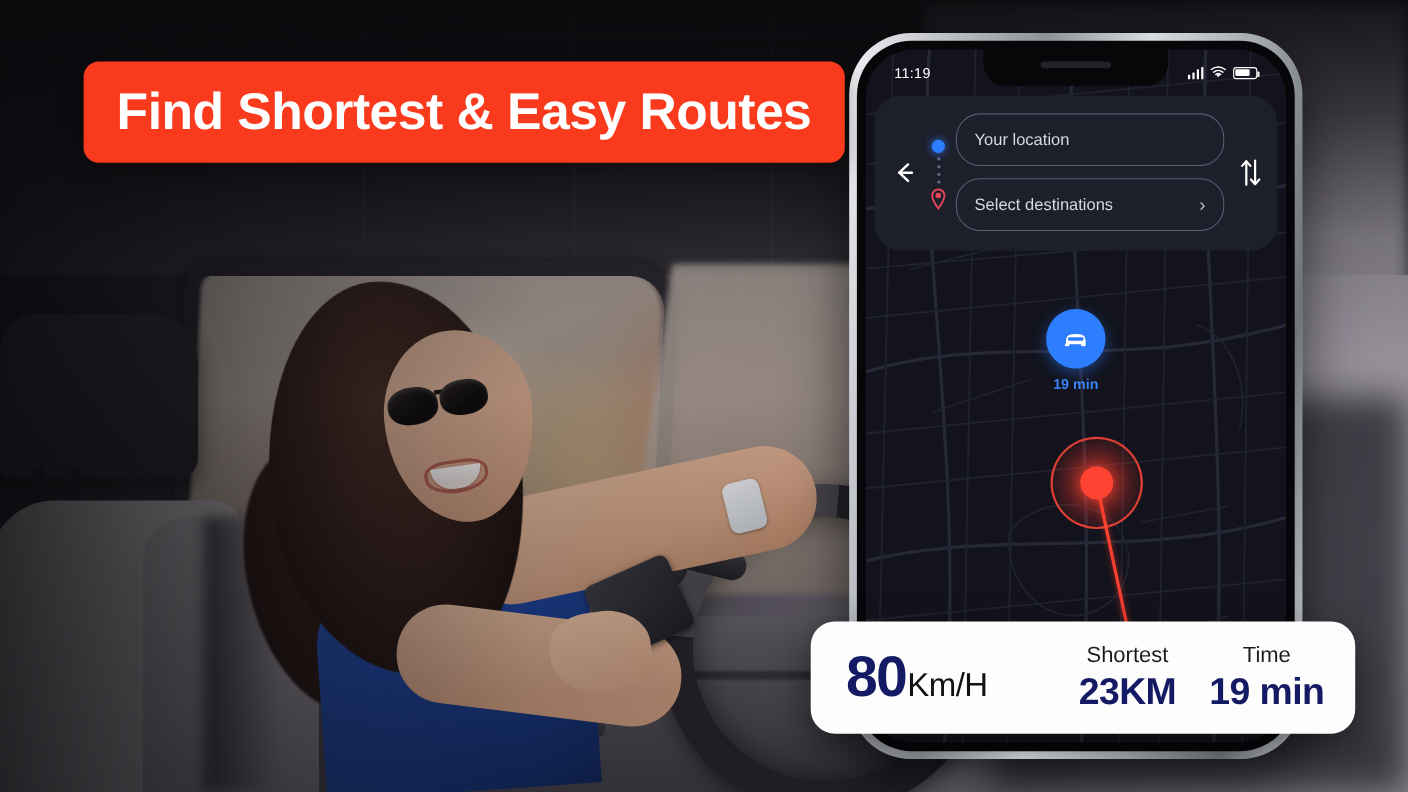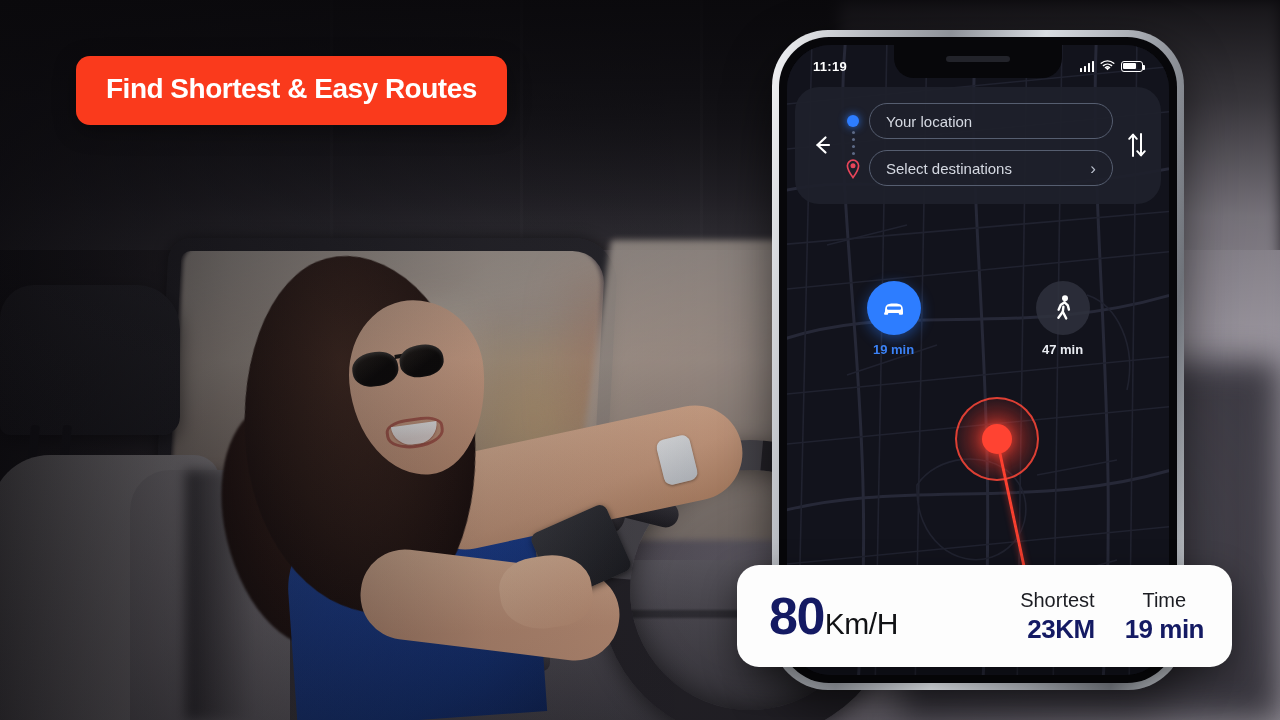--- a/index.html
+++ b/index.html
@@ -234,21 +234,21 @@
   }
   .badge{
     margin-top:20px;
     background:#FA3A1C;
     border-radius:14px;
     padding:17px 30px 20px 30px;
     display:inline-block;
     box-shadow:0 6px 22px rgba(0,0,0,.35);
   }
   .badge-text{
-    font-size:28px; font-weight:bold; color:#fff; letter-spacing:-.5px;
+    font-size:47px; font-weight:bold; color:#fff; letter-spacing:-.5px;
     white-space:nowrap;
   }
 
   
   .phone{
     position:absolute; left:772px; top:30px; width:412px; height:660px; z-index:15;
   }
   .phone-frame{
     position:absolute; inset:0; border-radius:56px;
     background:linear-gradient(100deg,#f2f3f5 0%, #b9bcc2 18%, #8e9299 34%, #d9dde2 52%, #a6aab1 70%, #6f737a 86%, #cfd3d8 100%);
@@ -275,21 +275,21 @@
   
   .map{ position:absolute; inset:0; background:#12131c; }
   .map svg{ position:absolute; inset:0; width:100%; height:100%; }
 
   
   .statusbar{
     position:absolute; left:0; right:0; top:0; height:36px; z-index:7;
     display:flex; align-items:center; justify-content:space-between;
     padding:6px 26px 0 26px; color:#fff;
   }
-  .clock{ font-size:13px; font-weight:bold; letter-spacing:.3px; }
+  .clock{ font-size:13px; font-weight:normal; letter-spacing:.3px; }
   .status-icons{ display:flex; align-items:center; gap:6px; }
   .bars{ display:flex; align-items:flex-end; gap:1.5px; height:11px; }
   .bars i{ display:block; width:2.5px; background:#fff; border-radius:.5px; }
   .bars i:nth-child(1){height:4px;} .bars i:nth-child(2){height:6px;}
   .bars i:nth-child(3){height:8.5px;} .bars i:nth-child(4){height:11px;}
   .batt{
     width:22px; height:11px; border:1.4px solid #fff; border-radius:3px;
     position:relative; padding:1.4px;
   }
   .batt::after{ content:""; position:absolute; right:-3.4px; top:3px; width:2px; height:5px; background:#fff; border-radius:0 1px 1px 0;}
@@ -310,21 +310,21 @@
   }
   .dot-blue{
     width:12px; height:12px; border-radius:50%; background:#2d7dff;
     box-shadow:0 0 8px rgba(45,125,255,.9);
   }
   .rail-dots{ display:flex; flex-direction:column; gap:4px; align-items:center; }
   .rail-dots i{ width:3px; height:3px; border-radius:50%; background:#5d6a86; display:block; }
   .pin-red{ width:16px; height:20px; }
   .fields{ flex:1; display:flex; flex-direction:column; gap:11px; }
   .field{
-    height:36px; border:1.2px solid #565e70; border-radius:22px;
+    height:48px; border:1.2px solid #565e70; border-radius:22px;
     display:flex; align-items:center; padding:0 16px;
     color:#d5d9e2; font-size:15px; background:transparent;
   }
   .field span.ftext{ flex:1; }
   .chev{ color:#b9bfcc; font-size:17px; line-height:1; }
   .swap{
     width:24px; flex:0 0 24px; display:flex; justify-content:center; align-items:center;
     margin-left:4px;
   }
 
@@ -372,21 +372,21 @@
     display:flex; align-items:center;
     box-shadow:0 12px 34px rgba(0,0,0,.45);
     padding:0 28px 0 32px;
   }
   .speed{ display:flex; align-items:baseline; }
   .speed-num{ font-size:52px; font-weight:bold; color:#141a63; letter-spacing:-1.5px; }
   .speed-unit{ font-size:30px; font-weight:normal; color:#111215; letter-spacing:-.5px; margin-left:1px;}
   .stat-group{ display:flex; gap:30px; margin-left:auto; }
   .stat{ text-align:center; }
   .stat-label{ font-size:20px; color:#1b1c22; font-weight:normal; line-height:1.2; }
-  .stat-value{ font-size:26px; color:#141a63; font-weight:bold; letter-spacing:-.5px; margin-top:2px;text-align:right; }
+  .stat-value{ font-size:34px; color:#141a63; font-weight:bold; letter-spacing:-.5px; margin-top:2px; }
 </style>
 </head>
 <body>
 
 <div id="stage">
 
   <div class="photo">
     <div class="bg-base"></div>
     <div class="roof"></div>
     <div class="roof-seam" style="left:330px"></div>
@@ -554,32 +554,20 @@
             <svg width="28" height="28" viewBox="0 0 28 28">
               <path d="M5 17.5c0-3.2.6-5 1.4-5.9C7.6 10.2 9.8 9.6 14 9.6s6.4.6 7.6 2c.8.9 1.4 2.7 1.4 5.9v2.2a1 1 0 01-1 1h-2.2a1 1 0 01-1-1v-.8H8.2v.8a1 1 0 01-1 1H5a1 1 0 01-1-1z" fill="#fff"></path>
               <rect x="7" y="12.6" width="14" height="3.1" rx="1.2" fill="#2d7dff"></rect>
             </svg>
           </div>
           <div class="mode-label">19 min</div>
         </div>
 
 
 
-        <div class="mode">
-          <div class="mode-circle">
-            <svg width="24" height="28" viewBox="0 0 24 28">
-              <circle cx="14" cy="4.2" r="3" fill="#fff"></circle>
-              <path d="M13.6 8.4l-3.8 2.3-2.2 5" stroke="#fff" stroke-width="2.4" fill="none" stroke-linecap="round" stroke-linejoin="round"></path>
-              <path d="M13.6 8.4l3.2 3 1.1 4.2" stroke="#fff" stroke-width="2.4" fill="none" stroke-linecap="round" stroke-linejoin="round"></path>
-              <path d="M12.4 12.6l-.6 5.2 3.4 6.6" stroke="#fff" stroke-width="2.4" fill="none" stroke-linecap="round" stroke-linejoin="round"></path>
-              <path d="M11.8 17.8L7.4 23.8" stroke="#fff" stroke-width="2.4" fill="none" stroke-linecap="round" stroke-linejoin="round"></path>
-            </svg>
-          </div>
-          <div class="mode-label">47 min</div>
-        </div>
 
       </div>
     </div>
   </div>
 
   <div class="stats-card">
     <div class="speed">
       <span class="speed-num">80</span>
       <span class="speed-unit">Km/H</span>
     </div>

